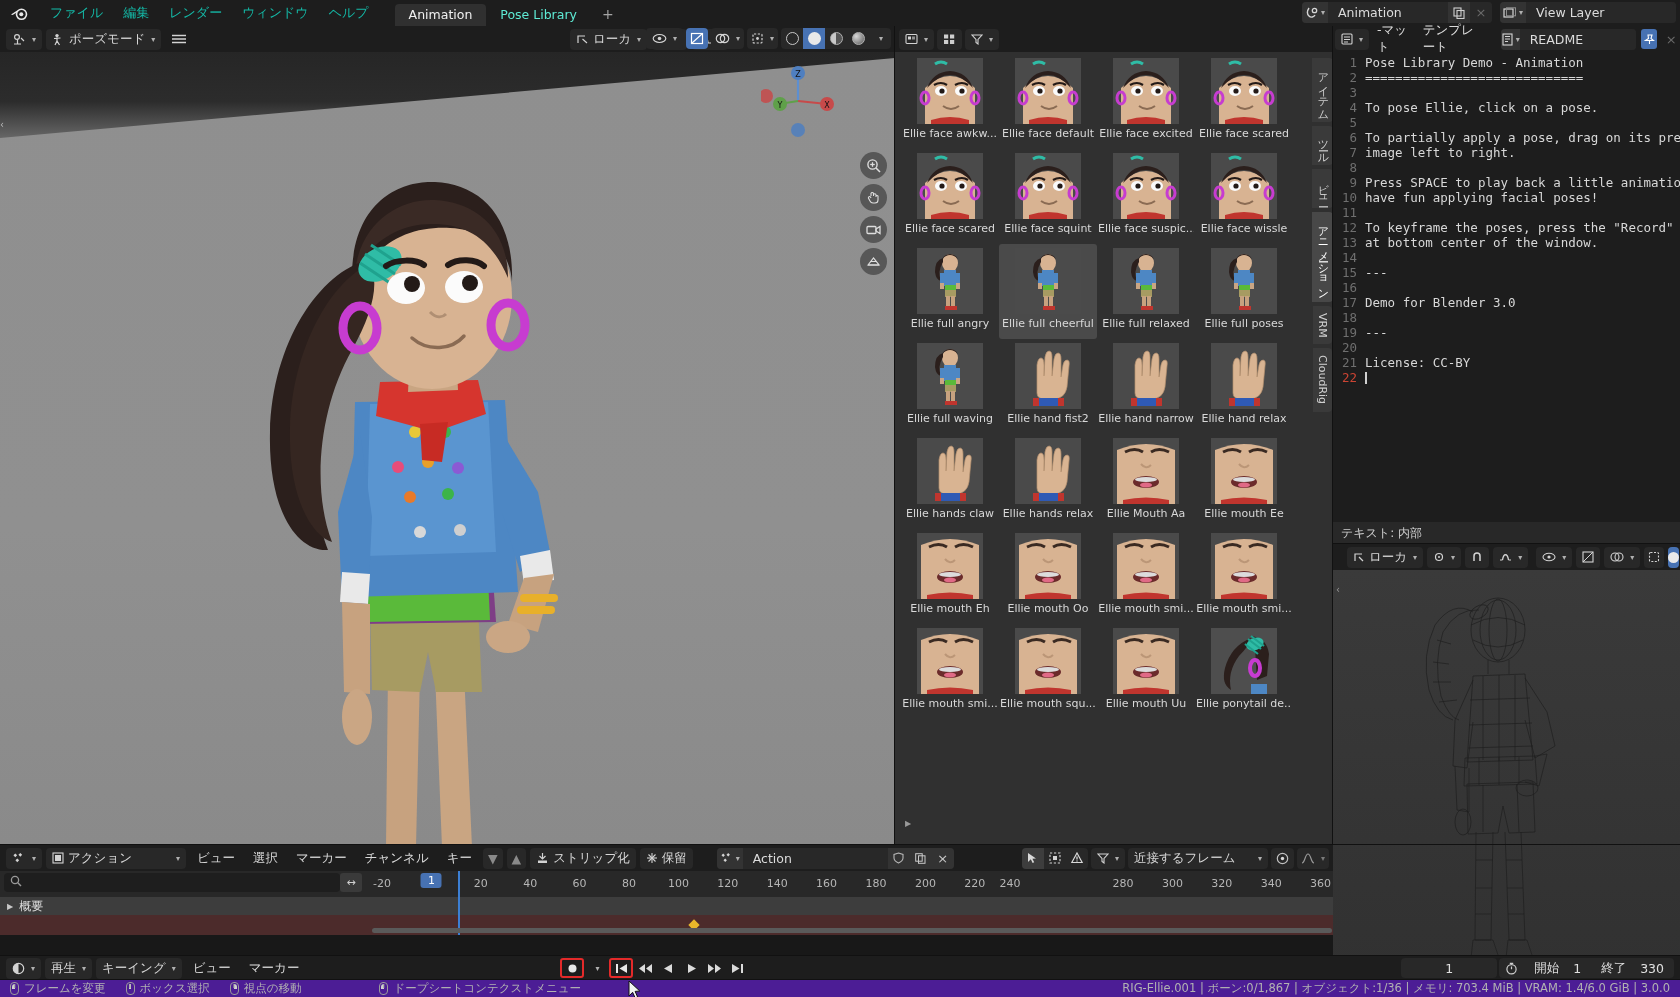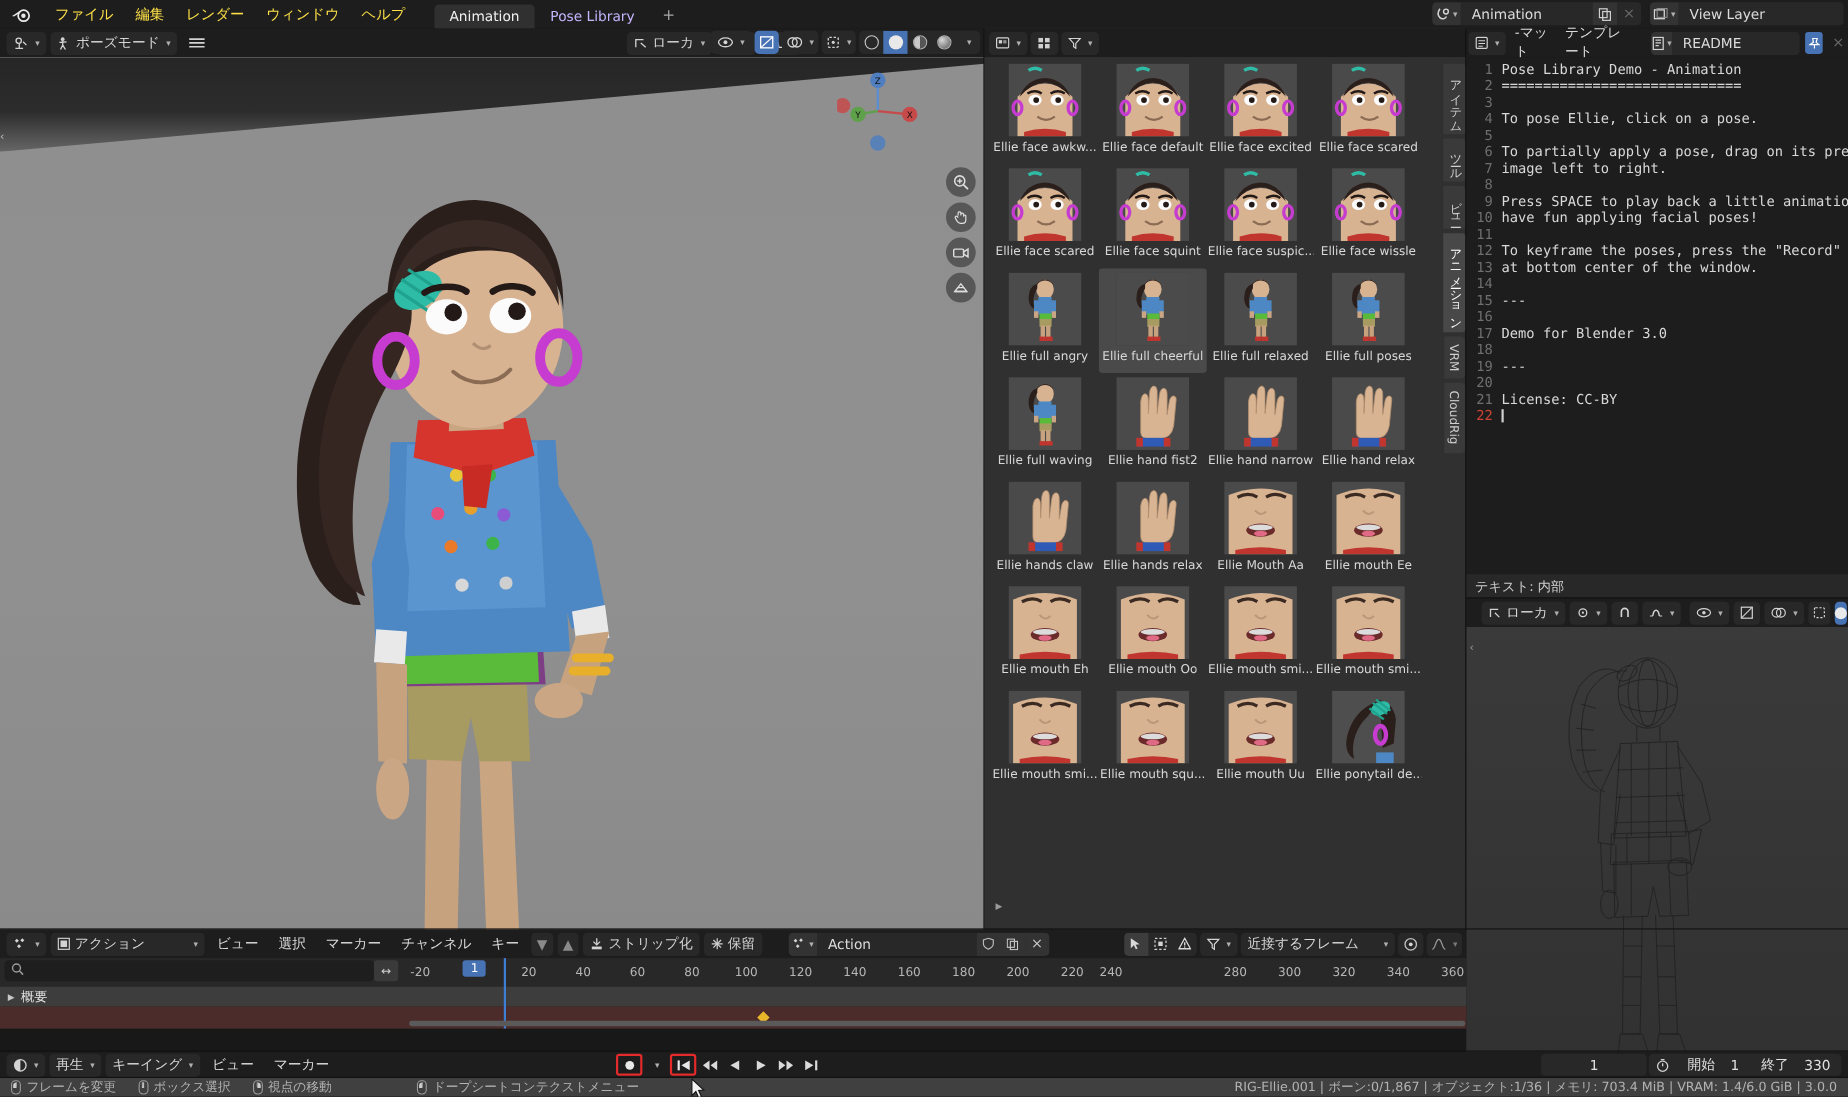--- a/index.html
+++ b/index.html
@@ -11,24 +11,24 @@
     overflow:hidden; position:relative;
   }
   .app { position:relative; width:1680px; height:997px; background:#181818; }
 
   
   .topbar{
     position:absolute; left:0; top:0; width:1680px; height:26px;
     background:#1d1d1d; display:flex; align-items:center; padding-left:8px;
   }
   .blender-logo{ width:22px; height:18px; margin-right:10px; display:flex; align-items:center; justify-content:center;}
-  .menu-item{ padding:2px 10px; color:#fde047; font-size:13px; white-space:nowrap; cursor:default;}
+  .menu-item{ padding:2px 10px; color:#14b8a6; font-size:13px; white-space:nowrap; cursor:default;}
   .wstabs{ display:flex; align-items:flex-end; height:26px; margin-left:16px; }
   .wstab{
-    padding:4px 14px 5px 14px; font-size:12.5px; color:#c4b5fd;
+    padding:4px 14px 5px 14px; font-size:12.5px; color:#5eead4;
     border-radius:4px 4px 0 0; height:22px; line-height:14px;
   }
   .wstab.active{ background:#303030; color:#f0f0f0; }
   .wstab-plus{ padding:4px 11px; color:#a5a5a5; font-size:14px; }
   .topbar-right{ position:absolute; right:4px; top:2px; display:flex; align-items:center; gap:2px;}
   .fieldbox{
     display:flex; align-items:center; background:#282828; border-radius:4px; height:21px;
     overflow:hidden;
   }
   .fb-icon{ width:26px; height:21px; display:flex; align-items:center; justify-content:center;
@@ -181,21 +181,21 @@
   .pb-tbtn{ width:21px;height:20px; display:flex;align-items:center;justify-content:center; color:#dadada; font-size:11px;}
   .pb-right{ position:absolute; right:6px; top:2px; display:flex; align-items:center; gap:2px; }
   .num-field{ background:#282828; border-radius:4px; height:20px; min-width:96px; display:flex;
     align-items:center; justify-content:center; font-size:12.5px; color:#e0e0e0;}
   .se-field{ background:#282828; border-radius:4px; height:20px; display:flex; align-items:center;
     gap:0px; overflow:hidden;}
   .se-seg{ padding:0 10px; height:20px; display:flex; align-items:center; gap:14px; font-size:12.5px; color:#e0e0e0;text-align:center;}
 
   
   .status{
-    position:absolute; left:0; top:980px; width:1680px; height:17px; background:#404040;
+    position:absolute; left:0; top:980px; width:1680px; height:17px; background:#4c1d95;
     display:flex; align-items:center; font-size:11.5px; color:#b2b2b2; padding-left:10px; gap:6px;
   }
   .st-item{ display:flex; align-items:center; gap:5px; margin-right:14px;}
   .mouse-ico{ width:9px; height:13px; border:1.3px solid #9a9a9a; border-radius:4px; position:relative; display:inline-block;}
   .mouse-ico:after{ content:""; position:absolute; left:50%; top:1px; width:1.3px; height:4px; background:#9a9a9a; transform:translateX(-50%);}
   .mouse-ico.l:before{ content:""; position:absolute; left:0.5px; top:0.5px; width:3.4px; height:5px; background:#d0d0d0; border-radius:3px 0 0 0;}
   .mouse-ico.r:before{ content:""; position:absolute; right:0.5px; top:0.5px; width:3.4px; height:5px; background:#d0d0d0; border-radius:0 3px 0 0;}
   .mouse-ico.m:before{ content:""; position:absolute; left:50%; top:0.5px; width:2px; height:5px; background:#d0d0d0; transform:translateX(-50%);}
   .status-right{ position:absolute; right:10px; top:0; height:17px; display:flex; align-items:center; color:#b2b2b2; font-size:11.5px;}
 

